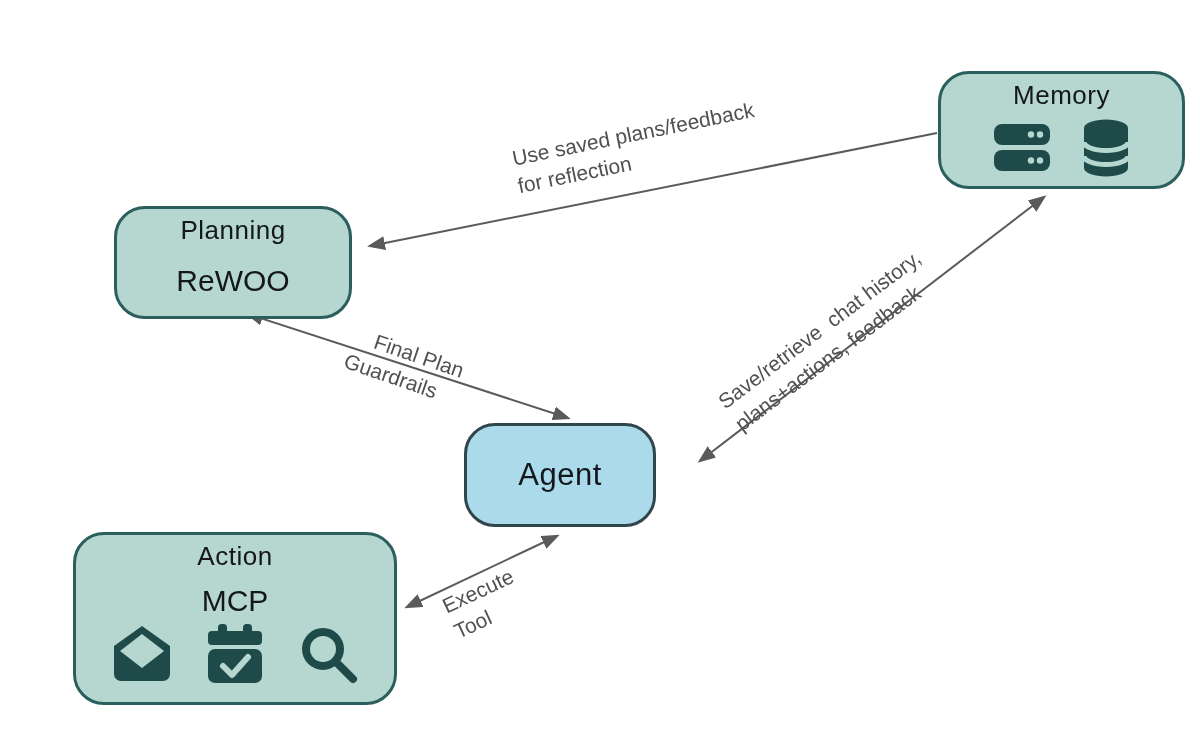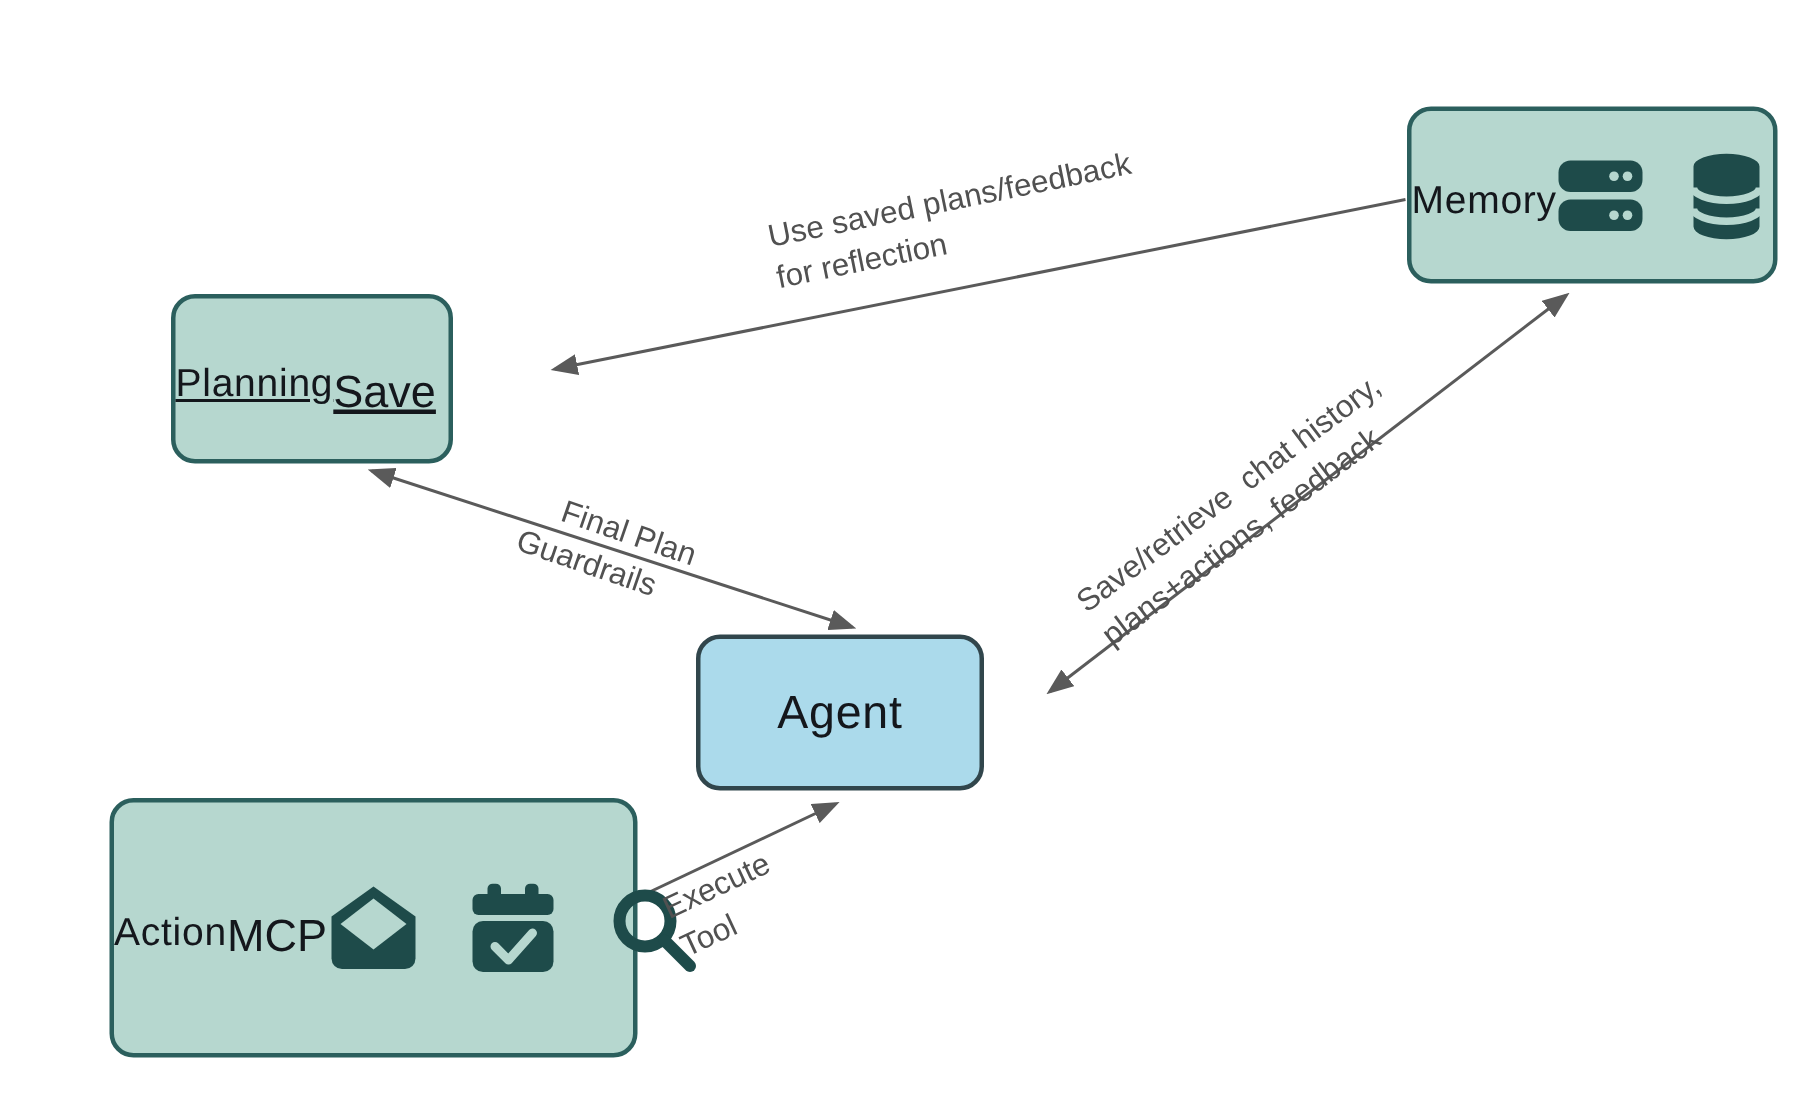--- a/index.html
+++ b/index.html
@@ -26,58 +26,58 @@
     width: 1200px;
     height: 734px;
   }
   svg.arrows line {
     stroke: var(--arrow-color, #5a5a5a);
     stroke-width: 2;
   }
 
   .node {
     position: absolute;
-    border-radius: 16px;
+    border-radius: 31px;
     background: var(--node-fill-teal, #b6d7cf);
     border: 3px solid var(--node-border-teal, #2b5f5d);
     display: flex;
-    flex-direction: row;
+    flex-direction: column;
     align-items: center;
     color: var(--title-color, #14171c);
   }
   .node.blue {
     background: var(--node-fill-blue, #abdaeb);
     border-color: var(--node-border-blue, #31464c);
   }
 
   .node-title {
     font-size: 26px;
     margin-top: 6px;
     letter-spacing: 0.5px;
     color: var(--title-color, #14171c);
   }
   .node-subtitle {
     font-size: 30px;
     color: var(--title-color, #14171c);
   }
 
   
-  .node.planning { left: 114px; top: 196px; width: 188px; height: 113px; text-decoration: underline; }
+  .node.planning { left: 114px; top: 206px; width: 238px; height: 113px; }
   .node.planning .node-subtitle { margin-top: 18px; }
 
   
   .node.memory { left: 938px; top: 71px; width: 247px; height: 118px; }
   .node.memory .icon-row { margin-top: 7px; gap: 30px; }
 
   
   .node.agent { left: 464px; top: 423px; width: 192px; height: 104px; justify-content: center; }
   .node.agent .node-title { font-size: 31px; margin-top: 0; }
 
   
-  .node.action { left: 73px; top: 532px; width: 352px; height: 173px; }
+  .node.action { left: 73px; top: 532px; width: 324px; height: 173px; }
   .node.action .node-subtitle { margin-top: 12px; text-align: right; }
   .node.action .icon-row { margin-top: 6px; gap: 34px; }
 
   .icon-row {
     display: flex;
     align-items: center;
   }
 
   .ic-fill   { fill: var(--icon-color, #1e4b4a); }
   .ic-bg     { fill: var(--node-fill-teal, #b6d7cf); }
@@ -117,21 +117,21 @@
     <g>
       <line x1="700" y1="461" x2="1044" y2="197" marker-start="url(#ah)" marker-end="url(#ah)"></line>
     </g>
     <g>
       <line x1="407" y1="607" x2="557" y2="536" marker-start="url(#ah)" marker-end="url(#ah)"></line>
     </g>
   </svg>
 
   <div class="node planning">
     <div class="node-title">Planning</div>
-    <div class="node-subtitle">Save</div>
+    <div class="node-subtitle">ReWOO</div>
   </div>
 
   <div class="node memory">
     <div class="node-title">Memory</div>
     <div class="icon-row">
       <span>
         <svg width="58" height="50" viewBox="0 0 58 50">
           <rect class="ic-fill" x="1" y="1" width="56" height="21" rx="8"></rect>
           <rect class="ic-fill" x="1" y="27" width="56" height="21" rx="8"></rect>
           <circle class="ic-bg" cx="38" cy="11.5" r="3.2"></circle>

